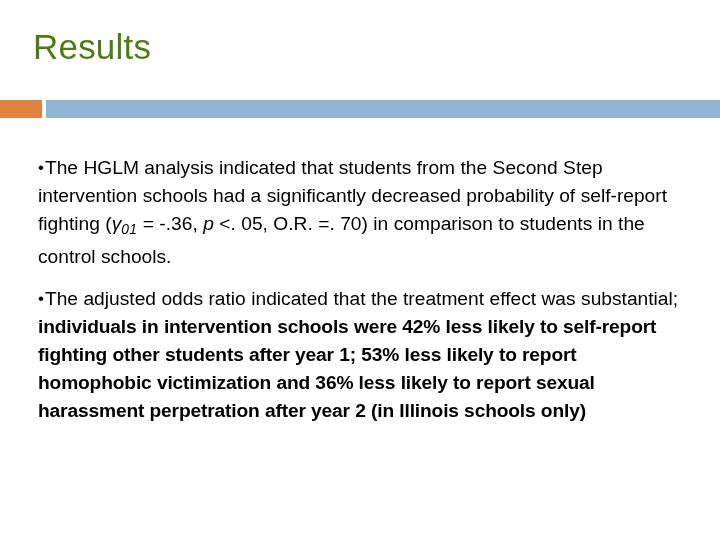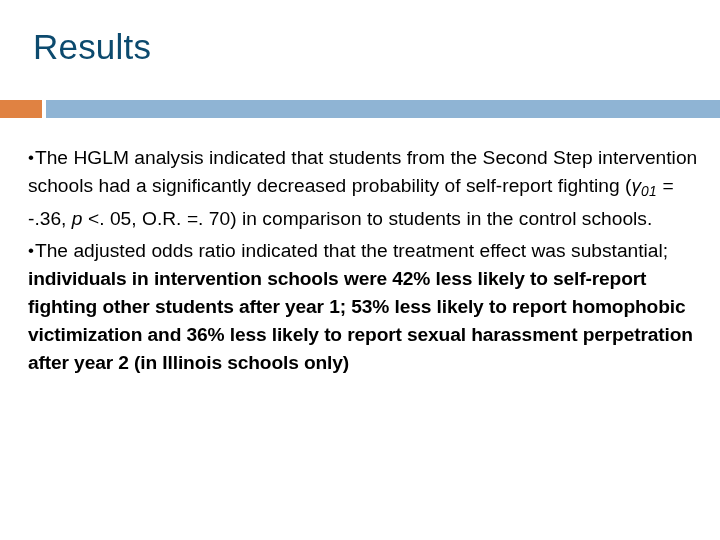--- a/index.html
+++ b/index.html
@@ -15,21 +15,21 @@
     position: relative;
   }
 
   
   .slide-title {
     position: absolute;
     left: 33px;
     top: 28px;
     font-size: 35px;
     font-weight: 400;
-    color: #0c4a6e;
+    color: #4d7c0f;
     letter-spacing: 0.2px;
     line-height: 1.1;
     white-space: nowrap;
   }
 
   
   .divider {
     position: absolute;
     left: 0;
     top: 100px;
@@ -58,21 +58,21 @@
     position: absolute;
     left: 24px;
     top: 140px;
     width: 684px;
   }
 
   .para {
     font-size: 19.2px;
     line-height: 28px;
     color: #000000;
-    margin: 4px;
+    margin: 14px;
     text-align: left;
     word-spacing: 0.1px;
   }
 
   .para.bullet-one {
     font-weight: 400;
   }
 
   .bullet-mark {
     font-size: 17px;

